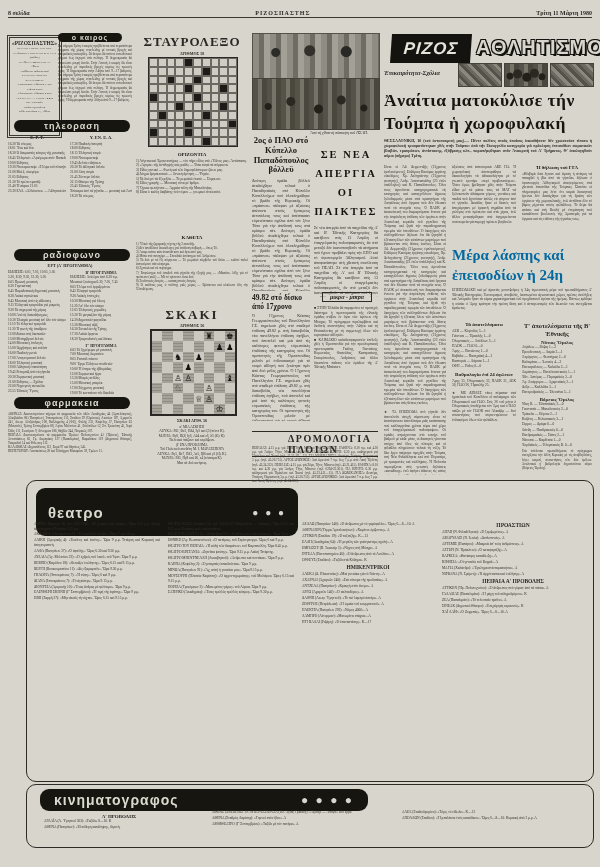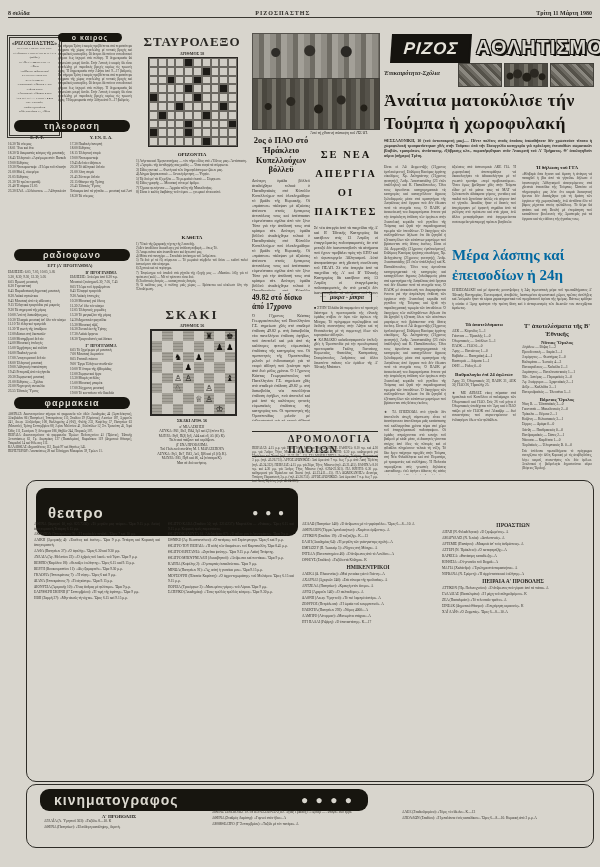--- a/index.html
+++ b/index.html
@@ -435,21 +435,21 @@
         <div class="">ΚΑΛΛΙΘΕΑΣ: Δημοσθένους 112, Σκρά 97 καί Θησέως 145.</div>
         <div class="">ΠΕΡΙΣΤΕΡΙΟΥ: Ἀναπαύσεως 28 καί Ἐθνάρχου Μακαρίου 59, Τρώων 11.</div>
       </div>
   </div>
 
   <div class="abs photo1" style="left:252px;top:33px;width:126px;height:44px;"></div>
   <div class="abs photo2" style="left:252px;top:78px;width:126px;height:50px;"></div>
   <div class="abs i ctr" style="left:300px;top:130px;width:78px;font-size:4px;line-height:1.3;">Ἀπό τή χθεσινή σύσκεψη τοῦ ΠΣΑΠ.</div>
 
   <div class="abs" style="left:252px;top:136px;width:58px;">
-    <div class="headline-m" style="font-size:8.5px;">2ος ὁ ΠΑΟ στό Ἡράκλειο Κυπελλούχων βόλλεϋ</div>
+    <div class="headline-m" style="font-size:8.5px;">2ος ὁ ΠΑΟ στό Κύπελλο Παπαδόπουλος βόλλεϋ</div>
     <div class="t4" style="margin-top:3px;height:113px;overflow:hidden;">Δεύτερη ὁμάδα βόλλεϋ ἀναδείχθηκε τελικά ὁ Παναθηναϊκός στό Κύπελλο Κυπελλούχων πού ὁλοκληρώθηκε τό βράδυ τῆς Κυριακῆς. Οἱ «πράσινοι» πάλεψαν μέ ἀξιώσεις ἀπέναντι στούς ἔμπειρους ἀντιπάλους τους καί ἀπέσπασαν εὐμενέστατα σχόλια ἀπό τόν ξένο Τύπο γιά τήν ἀπόδοσή τους στά κρίσιμα σέτ.  Δεύτερη ὁμάδα βόλλεϋ ἀναδείχθηκε τελικά ὁ Παναθηναϊκός στό Κύπελλο Κυπελλούχων πού ὁλοκληρώθηκε τό βράδυ τῆς Κυριακῆς. Οἱ «πράσινοι» πάλεψαν μέ ἀξιώσεις ἀπέναντι στούς ἔμπειρους ἀντιπάλους τους καί ἀπέσπασαν εὐμενέστατα σχόλια ἀπό τόν ξένο Τύπο γιά τήν ἀπόδοσή τους στά κρίσιμα σέτ.  Δεύτερη ὁμάδα βόλλεϋ ἀναδείχθηκε τελικά ὁ Παναθηναϊκός στό Κύπελλο Κυπελλούχων πού ὁλοκληρώθηκε τό βράδυ τῆς Κυριακῆς. Οἱ «πράσινοι» πάλεψαν μέ ἀξιώσεις ἀπέναντι στούς ἔμπειρους ἀντιπάλους τους καί ἀπέσπασαν εὐμενέστατα σχόλια ἀπό τόν ξένο Τύπο γιά τήν ἀπόδοσή τους στά κρίσιμα σέτ.  Δεύτερη ὁμάδα βόλλεϋ ἀναδείχθηκε τελικά ὁ Παναθηναϊκός στό Κύπελλο Κυπελλούχων πού ὁλοκληρώθηκε τό βράδυ τῆς Κυριακῆς. Οἱ «πράσινοι» πάλεψαν μέ ἀξιώσεις ἀπέναντι στούς ἔμπειρους ἀντιπάλους τους καί ἀπέσπασαν εὐμενέστατα σχόλια ἀπό τόν ξένο Τύπο γιά τήν ἀπόδοσή τους στά κρίσιμα σέτ. </div>
   </div>
 
   <div class="abs" style="left:252px;top:294px;width:58px;">
     <div class="headline-m" style="font-size:7.5px;text-align:left;">49.82 στό δίσκο ἀπό 17χρονο</div>
     <div class="t4" style="margin-top:2px;height:108px;overflow:hidden;">Ὁ 17χρονος Κώστας Γεωργακόπουλος τοῦ Πανελληνίου Γ.Σ. σημείωσε χθές στό σταθερό ἐπίδοση 49.82 μ. στή δισκοβολία, νέα πανελλήνια ἐπίδοση ἐφήβων, πού ἀποτελεῖ καί μιά ἀπό τίς καλύτερες φετινές εὐρωπαϊκές ἐπιδόσεις τῆς κατηγορίας του. Οἱ προπονητές τῆς Ὁμοσπονδίας μιλοῦν μέ ἐνθουσιασμό γιά τό νεαρό ἀθλητή πού ξεκίνησε πρίν ἀπό δυό μόλις χρόνια.  Ὁ 17χρονος Κώστας Γεωργακόπουλος τοῦ Πανελληνίου Γ.Σ. σημείωσε χθές στό σταθερό ἐπίδοση 49.82 μ. στή δισκοβολία, νέα πανελλήνια ἐπίδοση ἐφήβων, πού ἀποτελεῖ καί μιά ἀπό τίς καλύτερες φετινές εὐρωπαϊκές ἐπιδόσεις τῆς κατηγορίας του. Οἱ προπονητές τῆς Ὁμοσπονδίας μιλοῦν μέ ἐνθουσιασμό γιά τό νεαρό ἀθλητή πού ξεκίνησε πρίν ἀπό δυό μόλις χρόνια.  Ὁ 17χρονος Κώστας Γεωργακόπουλος τοῦ Πανελληνίου Γ.Σ. σημείωσε χθές στό σταθερό ἐπίδοση 49.82 μ. στή δισκοβολία, νέα πανελλήνια ἐπίδοση ἐφήβων, πού ἀποτελεῖ καί μιά ἀπό τίς καλύτερες φετινές εὐρωπαϊκές ἐπιδόσεις τῆς κατηγορίας του. Οἱ προπονητές τῆς Ὁμοσπονδίας μιλοῦν μέ ἐνθουσιασμό γιά τό νεαρό ἀθλητή πού ξεκίνησε πρίν ἀπό δυό μόλις χρόνια. </div>
   </div>
 
   <div class="abs" style="left:314px;top:146px;width:64px;">
     <div class="ctr b" style="font-size:10.5px;line-height:1.8;letter-spacing:2px;color:#16130e;">ΣΕ ΝΕΑ ΑΠΕΡΓΙΑ ΟΙ ΠΑΙΚΤΕΣ</div>

